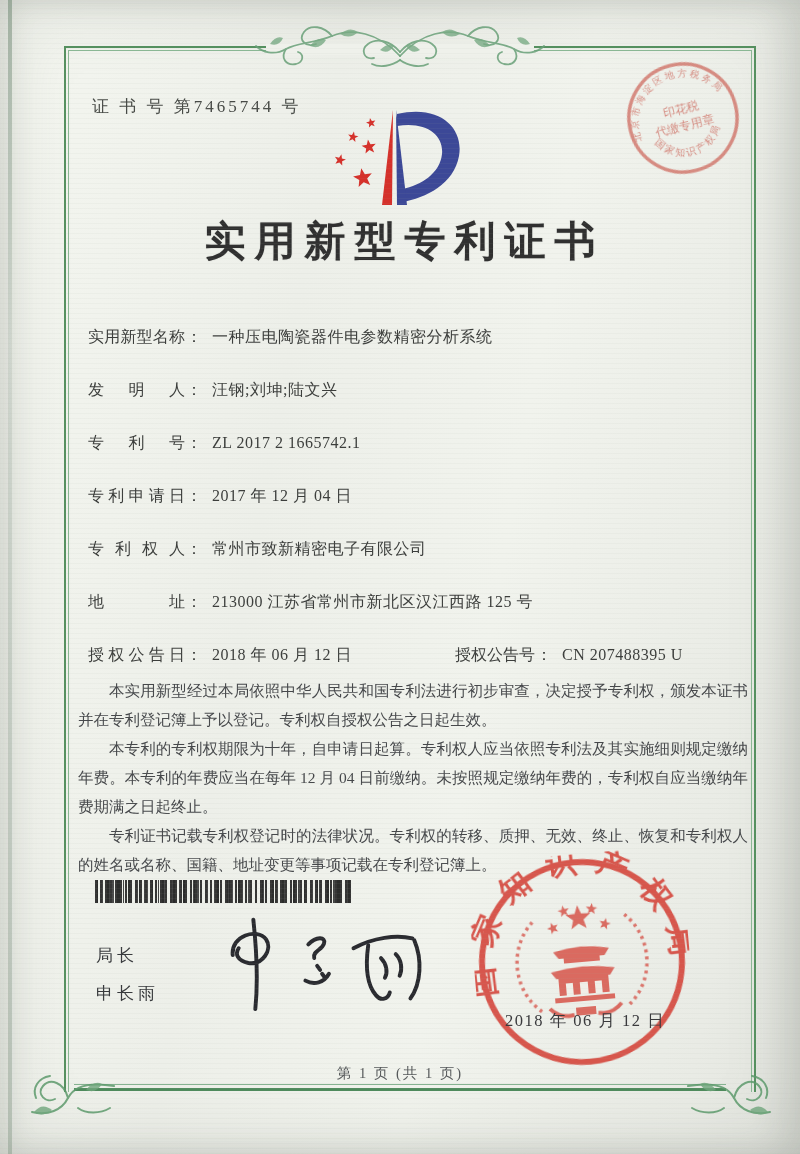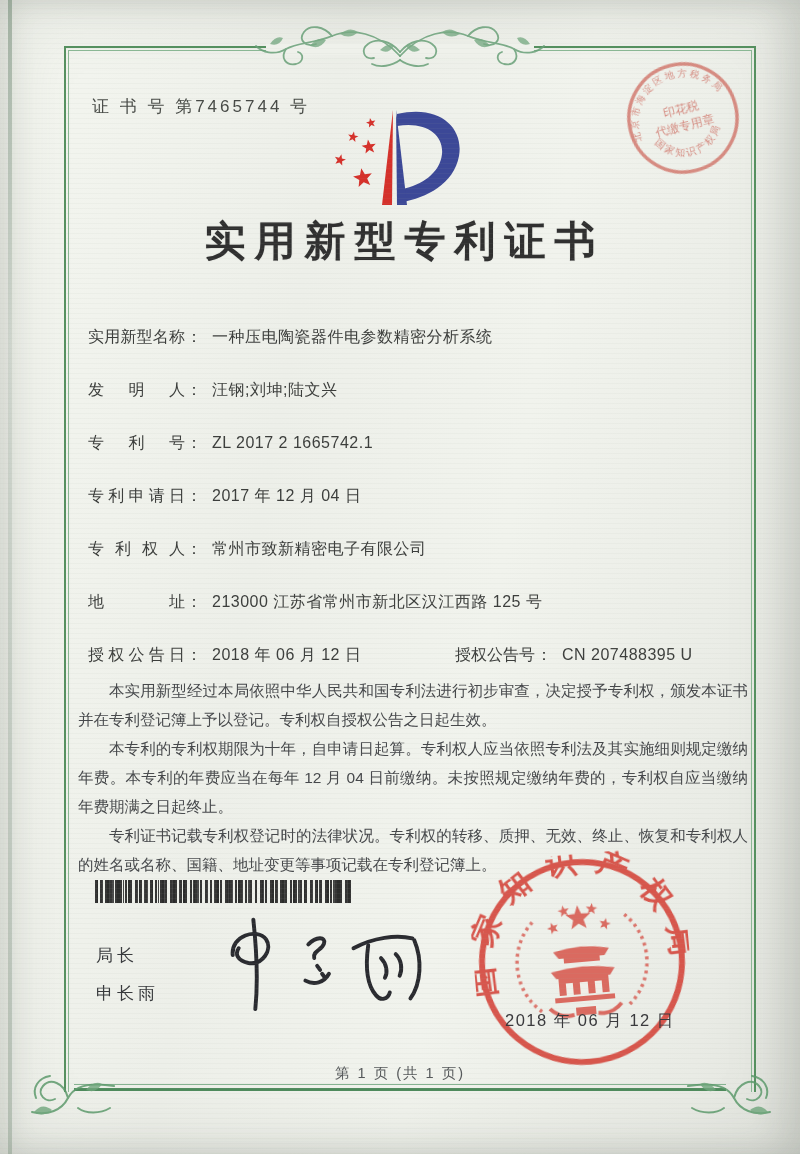--- a/index.html
+++ b/index.html
@@ -1,18 +1,18 @@
 <!DOCTYPE html>
 <html><head>
 <meta charset="utf-8">
 <style>
   html,body{margin:0;padding:0;background:#d8dad2;}
   .page{
     position:relative;width:800px;height:1154px;overflow:hidden;
-    font-family:Liberation Sans, sans-serif;
+    font-family:Liberation Serif, serif;
     background:
       linear-gradient(100deg,#f4f6f0 0%,#edefe9 35%,#f1f3ed 60%,#e9ebe5 88%,#e2e4de 100%);
     box-shadow:inset 0 0 70px rgba(115,120,108,.22), inset -18px 0 30px rgba(100,106,96,.12), inset 14px 0 22px rgba(120,126,114,.10);
   }
   .page::after{ 
     content:"";position:absolute;inset:0;pointer-events:none;
     background:repeating-linear-gradient(0deg,rgba(160,172,156,.07) 0 1px,rgba(255,255,255,0) 1px 5px);
   }
   .edge-strip{position:absolute;left:8px;top:0;width:4px;height:100%;
     background:linear-gradient(180deg,rgba(90,120,95,.45),rgba(90,120,95,.12) 30%,rgba(90,120,95,.30));}

